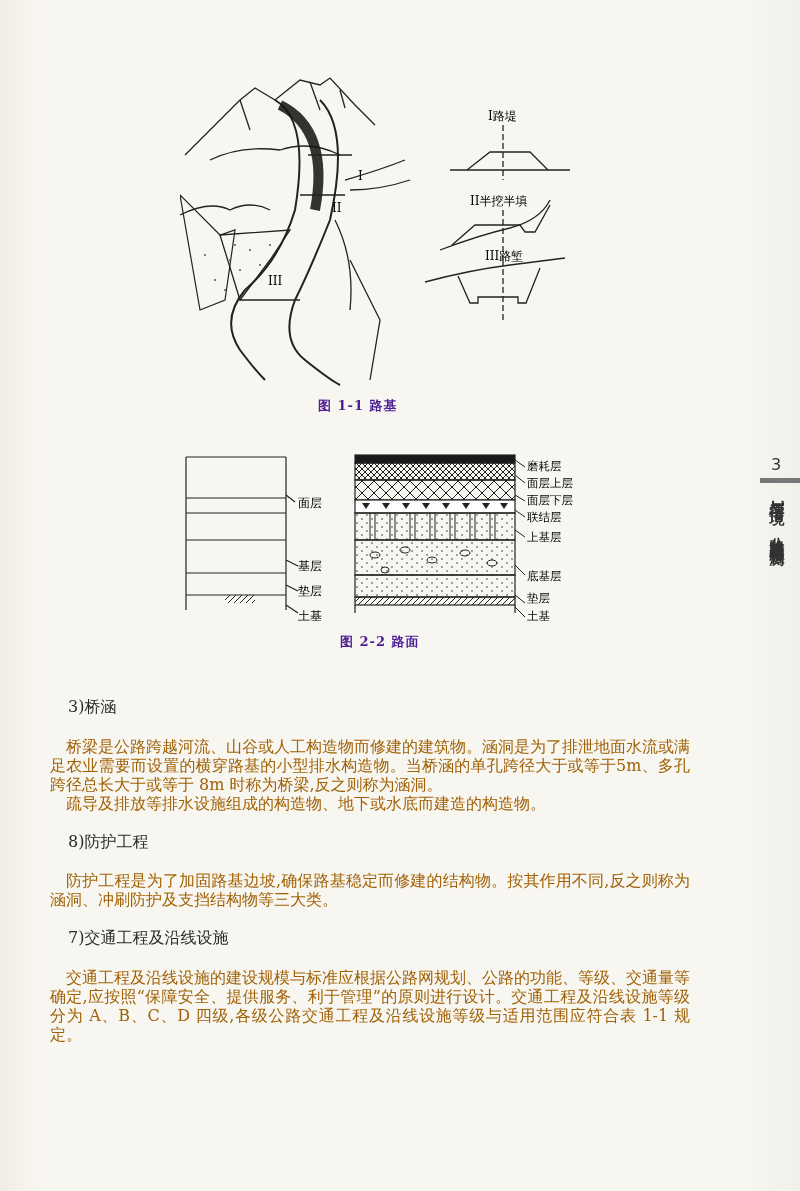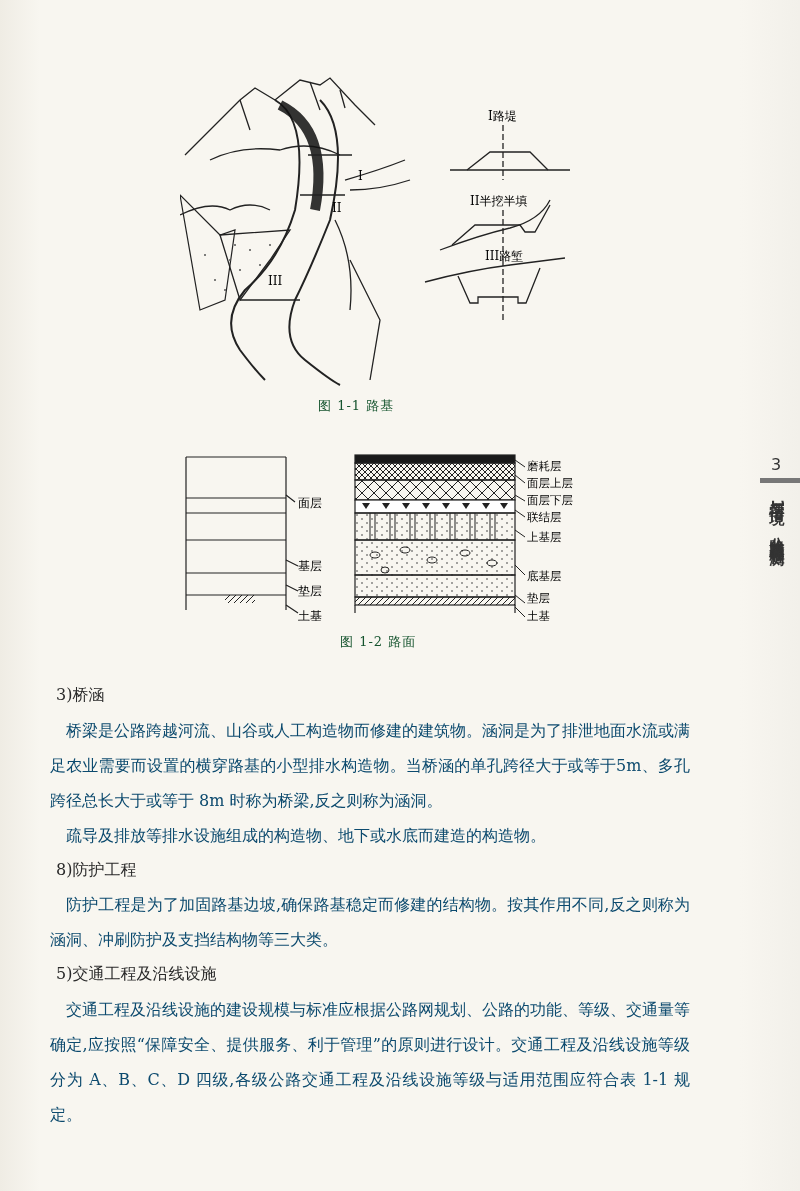--- a/index.html
+++ b/index.html
@@ -6,35 +6,35 @@
   body {
     width: 800px; height: 1191px; position: relative; overflow: hidden;
     background: #f7f5ef;
     font-family: "DejaVu Serif", "Liberation Serif", serif;
     color: #2a2a2a;
   }
   .page-shadow { position: absolute; left: 0; top: 0; width: 800px; height: 1191px;
     background: linear-gradient(90deg, #efece4 0, #f8f6f0 40px, #f8f6f0 740px, #f2f0ea 800px); }
   
   #fig1 { position: absolute; left: 180px; top: 60px; width: 420px; height: 330px; }
-  .caption { position: absolute; font-size: 13px; color: #14532d; letter-spacing: 1px; }
+  .caption { position: absolute; font-size: 13px; color: #4c1d95; letter-spacing: 1px; font-weight: bold; }
   #fig1-cap { left: 318px; top: 397px; }
   #fig2 { position: absolute; left: 170px; top: 445px; width: 420px; height: 185px; }
   #fig2-cap { left: 340px; top: 633px; }
   
   .side-tab { position: absolute; left: 752px; top: 455px; width: 48px; }
   .side-num { text-align: center; font-family: "DejaVu Sans", sans-serif; font-size: 16px; color: #333; }
   .side-bar { height: 5px; background: #777; margin: 4px 0 8px 8px; }
   .side-text { font-family: "DejaVu Sans", sans-serif; font-weight: bold; font-size: 15px;
     writing-mode: vertical-rl; margin-left: 16px; line-height: 18px; color: #333; letter-spacing: 2px; }
   .side-text span { display: block; }
   
   .text-block { position: absolute; left: 50px; top: 678px; width: 640px; }
-  .para { font-size: 16px; line-height: 35px; color: #0c4a6e; margin: 0; text-align: justify; }
-  .heading { font-size: 16px; line-height: 26.5px; margin: 4px; padding-left: 2px; }
+  .para { font-size: 16px; line-height: 19px; color: #a16207; margin: 0; text-align: justify; }
+  .heading { font-size: 16px; line-height: 26.5px; margin: 16px; padding-left: 2px; }
   .indent { text-indent: 16px; }
   svg text { font-family: "DejaVu Serif", "Liberation Serif", serif; }
 </style>
 </head>
 <body>
 
 <div class="page-shadow"></div>
 
 <svg id="fig1" viewBox="0 0 420 330" xmlns="http://www.w3.org/2000/svg">
   <g stroke="#222" fill="none" stroke-width="1.3">
@@ -158,34 +158,34 @@
   </g>
   <text x="357" y="25" font-size="11.5">磨耗层</text>
   <text x="357" y="42" font-size="11.5">面层上层</text>
   <text x="357" y="59" font-size="11.5">面层下层</text>
   <text x="357" y="76" font-size="11.5">联结层</text>
   <text x="357" y="96" font-size="11.5">上基层</text>
   <text x="357" y="135" font-size="11.5">底基层</text>
   <text x="357" y="157" font-size="11.5">垫层</text>
   <text x="357" y="175" font-size="11.5">土基</text>
 </svg>
-<div class="caption" id="fig2-cap">图 1-2   路面</div>
+<div class="caption" id="fig2-cap">图 2-2   路面</div>
 
 <div class="side-tab">
   <div class="side-num">3</div>
   <div class="side-bar"></div>
   <div class="side-text">
     <span>学习情境1</span>
   </div>
   <div class="side-text" style="margin-top:14px">
     <span>公路路基工程检测</span>
   </div>
 </div>
 
 <div class="text-block">
   <p class="heading">3)桥涵</p>
   <p class="para indent">桥梁是公路跨越河流、山谷或人工构造物而修建的建筑物。涵洞是为了排泄地面水流或满足农业需要而设置的横穿路基的小型排水构造物。当桥涵的单孔跨径大于或等于5m、多孔跨径总长大于或等于 8m 时称为桥梁,反之则称为涵洞。</p>
   <p class="para indent">疏导及排放等排水设施组成的构造物、地下或水底而建造的构造物。</p>
   <p class="heading">8)防护工程</p>
   <p class="para indent">防护工程是为了加固路基边坡,确保路基稳定而修建的结构物。按其作用不同,反之则称为涵洞、冲刷防护及支挡结构物等三大类。</p>
-  <p class="heading">5)交通工程及沿线设施</p>
+  <p class="heading">7)交通工程及沿线设施</p>
   <p class="para indent">交通工程及沿线设施的建设规模与标准应根据公路网规划、公路的功能、等级、交通量等确定,应按照“保障安全、提供服务、利于管理”的原则进行设计。交通工程及沿线设施等级分为 A、B、C、D 四级,各级公路交通工程及沿线设施等级与适用范围应符合表 1-1 规定。</p>
 </div>
 
 </body></html>

